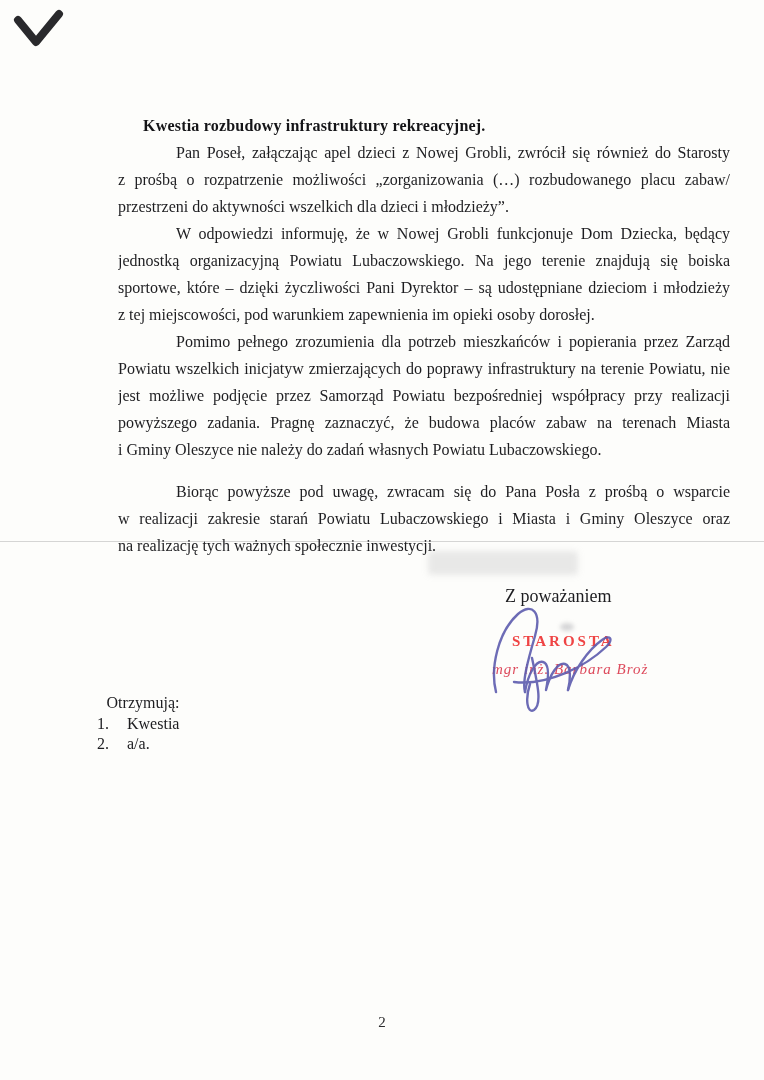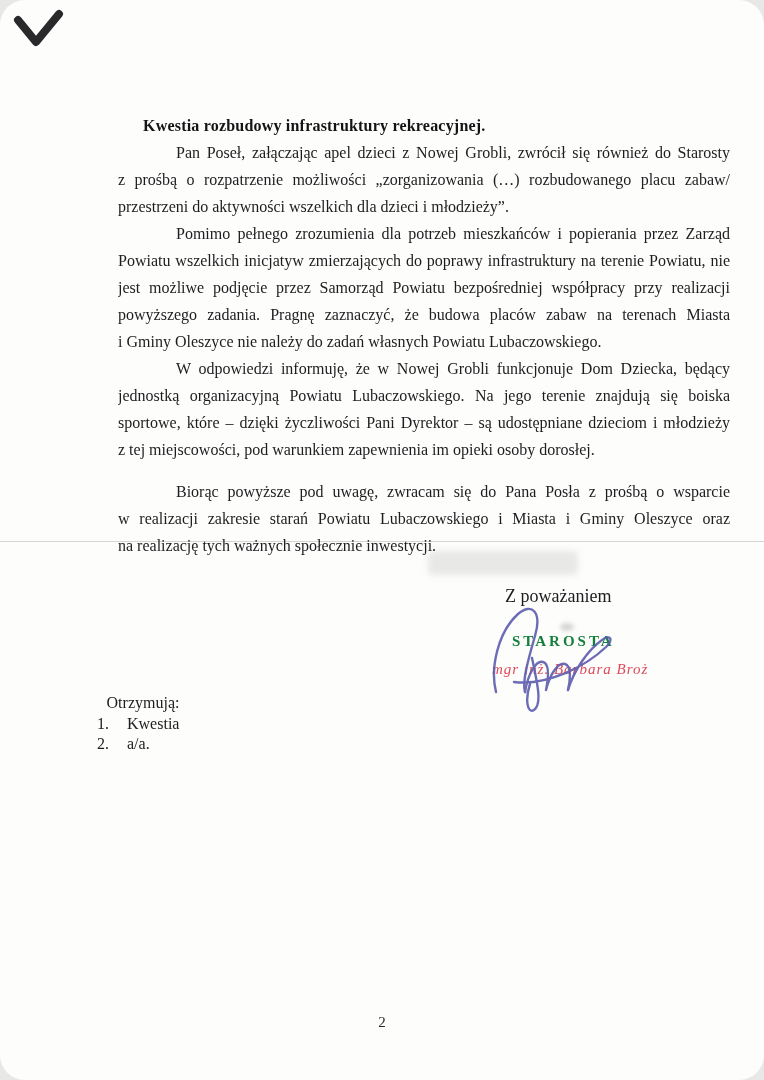--- a/index.html
+++ b/index.html
@@ -60,64 +60,64 @@
   }
   
   .page-number {
     position:absolute; left:0; top:1014px; width:764px;
     text-align:center; font-size:15px; color:#2a2a2c;
   }
 </style>
 </head>
 <body>
 
-<div class="page" style="background: rgb(253, 253, 251); color: rgb(29, 29, 32); border-radius: 25px;">
+<div class="page" style="background: rgb(253, 253, 251); color: rgb(29, 29, 32);">
 
   <svg class="corner-mark" width="52" height="42" viewBox="0 0 52 42">
     <path d="M6,13 L24,35 L47,7" fill="none" stroke="#17171a" stroke-width="8" stroke-linecap="round" stroke-linejoin="round" opacity="0.92"></path>
   </svg>
 
   <div class="scan-line"></div>
 
   <div class="smudge"></div>
   <div class="smudge-2"></div>
 
   <div class="letter-body">
     <div class="heading">Kwestia rozbudowy infrastruktury rekreacyjnej.</div>
     <div>
         <div class="para">
           <div class="line first jl">Pan Poseł, załączając apel dzieci z Nowej Grobli, zwrócił się również do Starosty</div>
           <div class="line jl">z prośbą o rozpatrzenie możliwości „zorganizowania (…) rozbudowanego placu zabaw/</div>
           <div class="line">przestrzeni do aktywności wszelkich dla dzieci i młodzieży”.</div>
         </div>
         <div class="para">
+          <div class="line first jl">W odpowiedzi informuję, że w Nowej Grobli funkcjonuje Dom Dziecka, będący</div>
+          <div class="line jl">jednostką organizacyjną Powiatu Lubaczowskiego. Na jego terenie znajdują się boiska</div>
+          <div class="line jl">sportowe, które – dzięki życzliwości Pani Dyrektor – są udostępniane dzieciom i młodzieży</div>
+          <div class="line">z tej miejscowości, pod warunkiem zapewnienia im opieki osoby dorosłej.</div>
+        </div>
+        <div class="para">
           <div class="line first jl">Pomimo pełnego zrozumienia dla potrzeb mieszkańców i popierania przez Zarząd</div>
           <div class="line jl">Powiatu wszelkich inicjatyw zmierzających do poprawy infrastruktury na terenie Powiatu, nie</div>
           <div class="line jl">jest możliwe podjęcie przez Samorząd Powiatu bezpośredniej współpracy przy realizacji</div>
           <div class="line jl">powyższego zadania. Pragnę zaznaczyć, że budowa placów zabaw na terenach Miasta</div>
           <div class="line">i Gminy Oleszyce nie należy do zadań własnych Powiatu Lubaczowskiego.</div>
-        </div>
-        <div class="para">
-          <div class="line first jl">W odpowiedzi informuję, że w Nowej Grobli funkcjonuje Dom Dziecka, będący</div>
-          <div class="line jl">jednostką organizacyjną Powiatu Lubaczowskiego. Na jego terenie znajdują się boiska</div>
-          <div class="line jl">sportowe, które – dzięki życzliwości Pani Dyrektor – są udostępniane dzieciom i młodzieży</div>
-          <div class="line">z tej miejscowości, pod warunkiem zapewnienia im opieki osoby dorosłej.</div>
         </div>
         <div class="para">
           <div class="line first jl">Biorąc powyższe pod uwagę, zwracam się do Pana Posła z prośbą o wsparcie</div>
           <div class="line jl">w realizacji zakresie starań Powiatu Lubaczowskiego i Miasta i Gminy Oleszyce oraz</div>
           <div class="line">na realizację tych ważnych społecznie inwestycji.</div>
         </div>
       </div>
   </div>
 
   <div class="closing">Z poważaniem</div>
 
   <div class="sig-block">
-    <div class="stamp-title" style="color: #15803d;">STAROSTA</div>
+    <div class="stamp-title" style="color: #ef4444;">STAROSTA</div>
     <div class="stamp-name" style="color: rgb(221, 74, 92);">mgr inż. Barbara Broż</div>
     <svg class="sig-svg" width="160" height="115" viewBox="0 0 160 115">
       <g fill="none" stroke-linecap="round" stroke-linejoin="round" stroke-width="2.4" opacity="0.9" stroke="#5d5cae">
         <path d="M16,92 C10,68 18,32 38,14 C52,2 62,12 55,36 C48,60 42,82 45,92"></path>
         <path d="M45,92 C48,74 56,60 63,62 C70,64 68,80 66,90 C70,74 78,62 85,64 C92,66 90,82 88,90"></path>
         <path d="M88,90 C94,70 108,50 122,40 C130,34 134,39 126,47 C106,66 68,86 34,82"></path>
         <path d="M52,58 C58,86 62,104 54,110 C47,114 45,99 50,84"></path>
       </g>
     </svg>
   </div>

